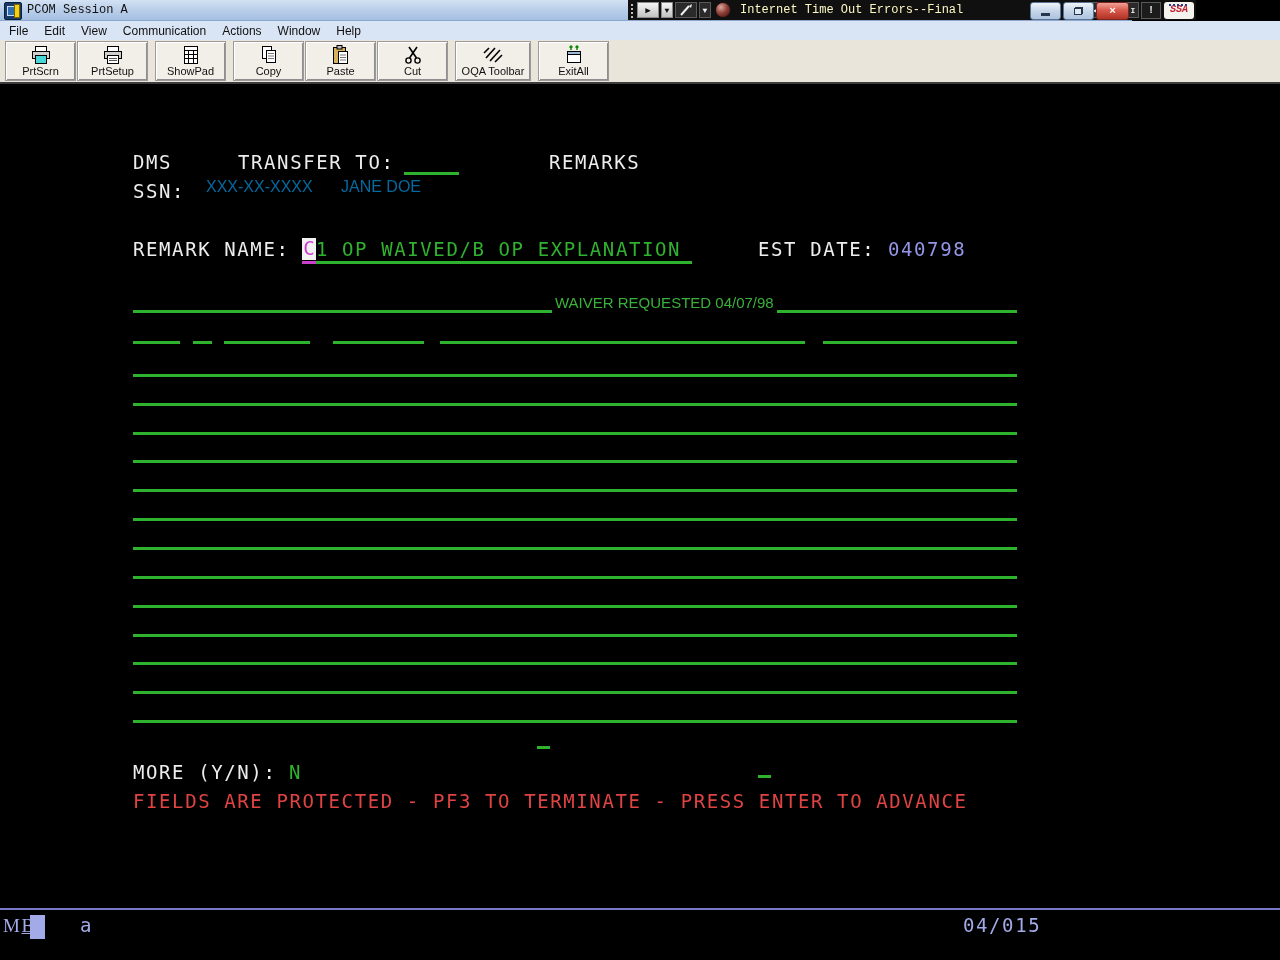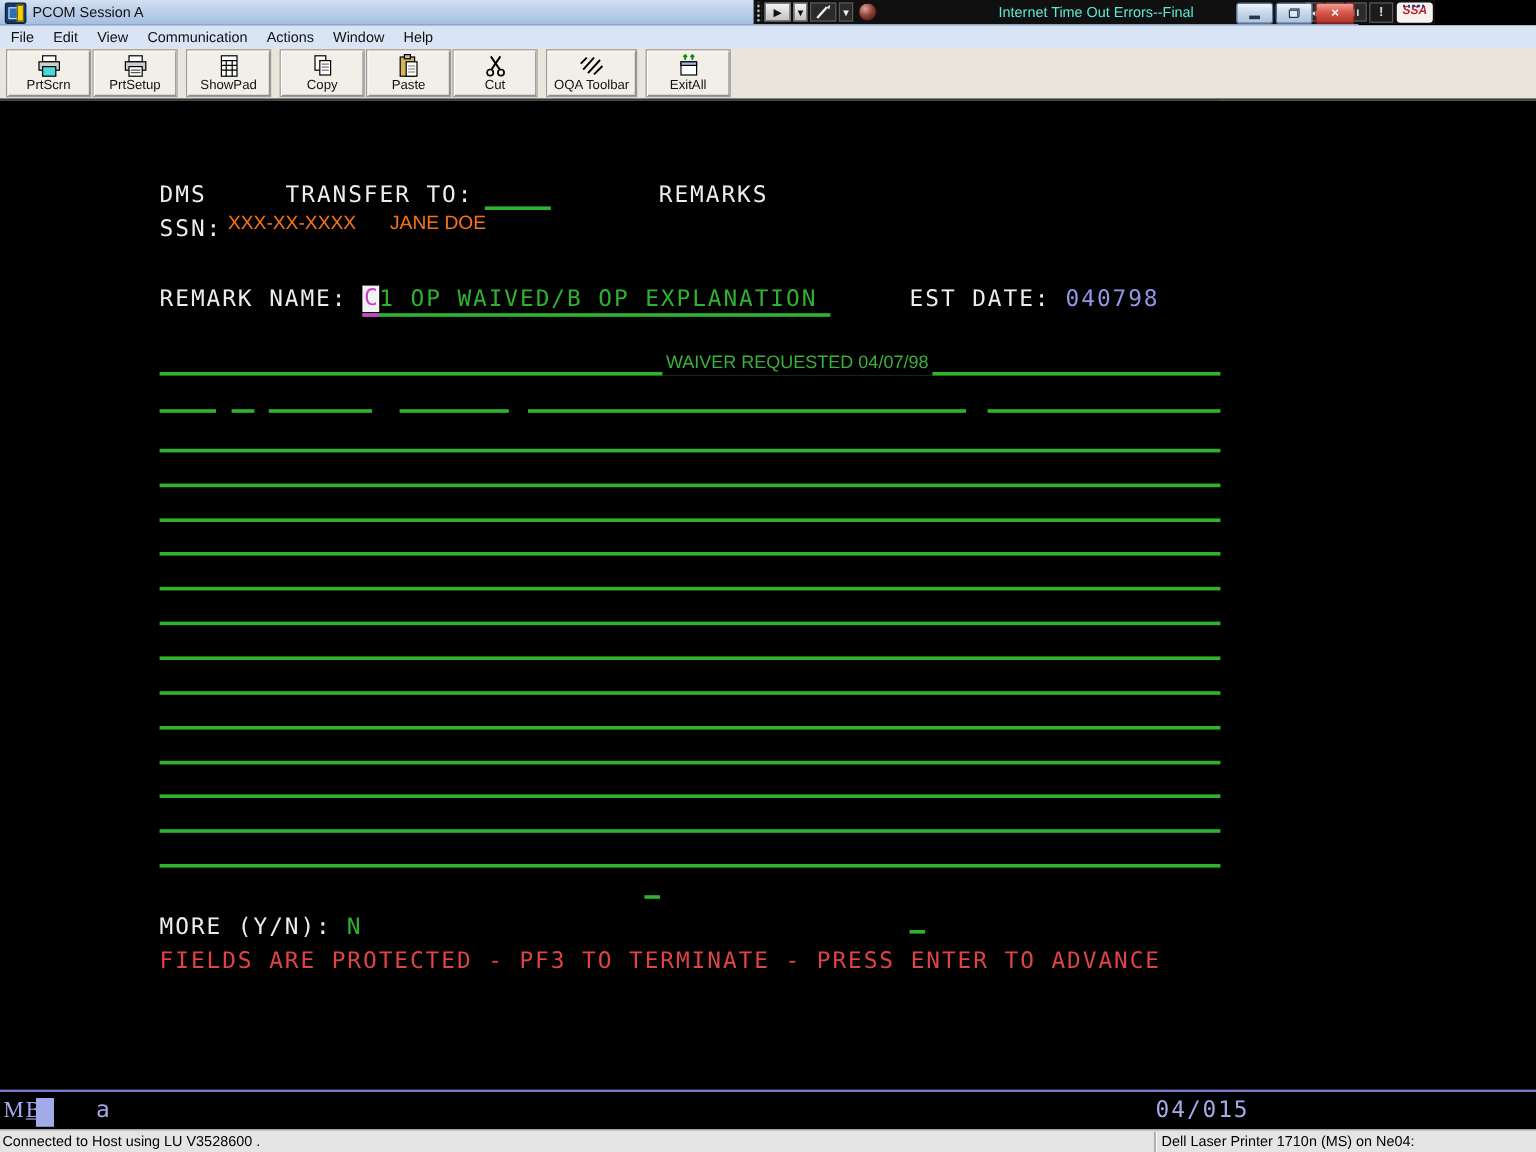--- a/index.html
+++ b/index.html
@@ -2,21 +2,21 @@
 <html><head>
 <meta charset="utf-8">
 <style>
   html,body{margin:0;padding:0;background:#555;}
   .app{position:relative;width:1280px;height:960px;background:#000;overflow:hidden;
        font-family:"Liberation Sans",sans-serif;-webkit-font-smoothing:antialiased;}
 
   
   .titlebar{position:absolute;top:0;left:0;width:1132px;height:20px;
     background:linear-gradient(180deg,#d3e1f3 0%,#bcd0ea 45%,#a5bfe2 100%);
-    border-bottom:1px solid #8da8cd;}
+    border-bottom:1px solid #8da8cd;font-family:Liberation Mono, monospace;}
   .app-icon{position:absolute;left:4px;top:2px;width:16px;height:16px;background:#173a6a;
     border:1px solid #0a1f3c;border-radius:2px;}
   .app-icon:before{content:"";position:absolute;left:2px;top:3px;width:7px;height:8px;background:#2e6fb4;border:1px solid #cde;}
   .app-icon:after{content:"";position:absolute;right:1px;top:1px;width:4px;height:12px;background:#f4d015;border:1px solid #7a6400;}
   .tb-title{position:absolute;left:27px;top:3px;font-size:12px;color:#111;}
 
   
   .recorder{position:absolute;left:628px;top:0;width:568px;height:20px;background:#101010;
     display:flex;align-items:center;}
   .grip{width:6px;height:16px;margin:0 1px;
@@ -25,21 +25,21 @@
   .rec-btn{height:16px;display:flex;align-items:center;justify-content:center;
     font-size:8px;color:#eee;border:1px solid #5a5a5a;background:#2a2a2a;margin:0 1px;box-sizing:border-box;}
   .rec-btn.light{background:linear-gradient(#f4f4f4,#c2c2c2);color:#111;border-color:#8a8a8a;}
   .rec-play{width:22px;font-size:9px;}
   .rec-dd{width:12px;}
   .rec-pen{width:22px;}
   .pen-svg{display:block;}
   .globe{width:14px;height:14px;border-radius:50%;margin:0 3px;
     background:radial-gradient(circle at 35% 30%,#d9a8a0 0%,#92423a 45%,#4a1410 90%);
     border:1px solid #201010;}
-  .rec-title{flex:1;color:#5eead4;font-size:12px;padding-left:6px;white-space:nowrap;overflow:hidden;text-align:center;}
+  .rec-title{flex:1;color:#fef9c3;font-size:12px;padding-left:6px;white-space:nowrap;overflow:hidden;}
   .rec-nav{width:15px;}
   .rec-pause{width:17px;font-weight:bold;letter-spacing:1px;}
   .rec-alert{width:20px;height:17px;font-weight:bold;font-size:11px;color:#ddd;background:#1c1c1c;}
   .ssa-logo{width:30px;height:17px;background:#f6f3ef;border-radius:3px;margin:0 2px;
     display:flex;align-items:center;justify-content:center;position:relative;}
   .ssa-logo span{color:#c42032;font-weight:bold;font-style:italic;font-size:10px;line-height:10px;}
   .ssa-logo:before{content:"";position:absolute;top:2px;left:5px;width:20px;height:2px;
     background:repeating-linear-gradient(90deg,#27408b 0 2px,transparent 2px 4px);}
 
   
@@ -72,21 +72,21 @@
 
   
   .screen{position:absolute;top:84px;left:0;width:1017px;height:824px;background:#000;overflow:hidden;}
   .t{position:absolute;font-family:"DejaVu Sans Mono","Liberation Mono",monospace;
      font-size:19px;line-height:21px;letter-spacing:1.6px;white-space:pre;}
   .c-w{color:#ededed;}
   .c-g{color:#2fb32f;}
   .c-r{color:#e04343;}
   .c-p{color:#9595e8;}
   .ov{position:absolute;font-family:"Liberation Sans",sans-serif;background:#000;white-space:pre;}
-  .ov-blue{color:#f97316;font-size:16px;}
+  .ov-blue{color:#0369a1;font-size:16px;margin-left:16px;}
   .ov-green{color:#3ab13a;font-size:15px;padding:0 3px 2px 3px;}
   .gline{position:absolute;height:3px;background:#2fb32f;}
   .cursor-block{position:absolute;width:14px;height:22px;background:#f2f2f2;
     font-family:"DejaVu Sans Mono","Liberation Mono",monospace;font-size:19px;line-height:21px;
     color:#cc3fcc;text-align:center;}
   .u-mag{background:#cc3fcc;}
 
   
   .oia{position:absolute;top:908px;left:0;width:1280px;height:33px;background:#000;
     border-top:2px solid #7878c8;box-sizing:border-box;}
@@ -327,19 +327,14 @@
     <span class="t c-r" style="left:133px;top:707px;">FIELDS ARE PROTECTED - PF3 TO TERMINATE - PRESS ENTER TO ADVANCE</span>
   </div>
 
   <div class="oia">
     <span class="t" style="left:3px;top:5px;font-family:Liberation Serif, serif;"><span>M</span><span class="u-b">B</span></span>
     <div class="oia-block"></div>
     <span class="t" style="left:80px;top:5px;">a</span>
     <span class="t c-w" style="left:963px;top:5px;">04/015</span>
   </div>
 
-  <div class="statusbar">
-    <span class="sb-left">Connected to Host using LU V3528600 .</span>
-    <div class="sb-div"></div>
-    <span class="sb-right">Dell Laser Printer 1710n (MS) on Ne04:</span>
-  </div>
 
 </div>
 
 </body></html>

